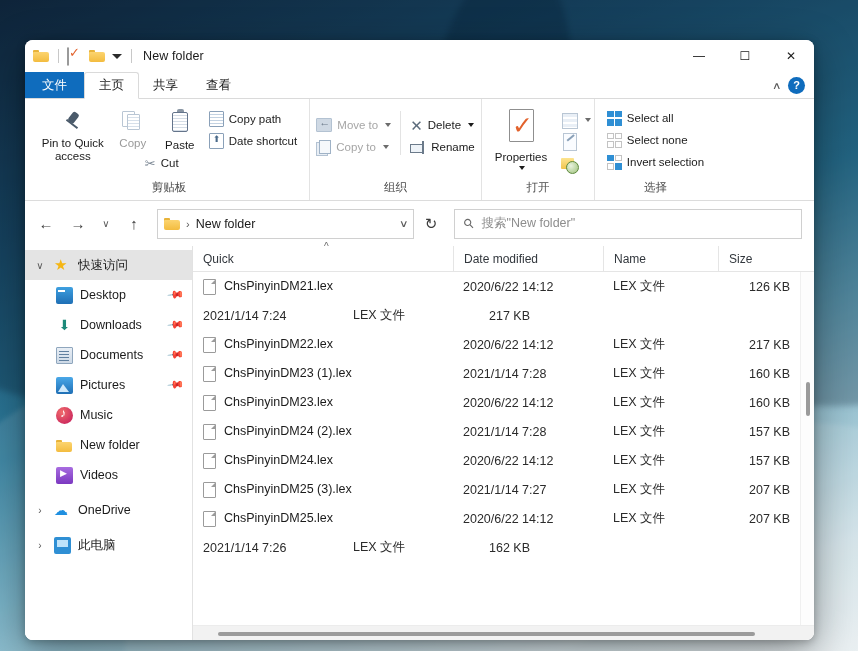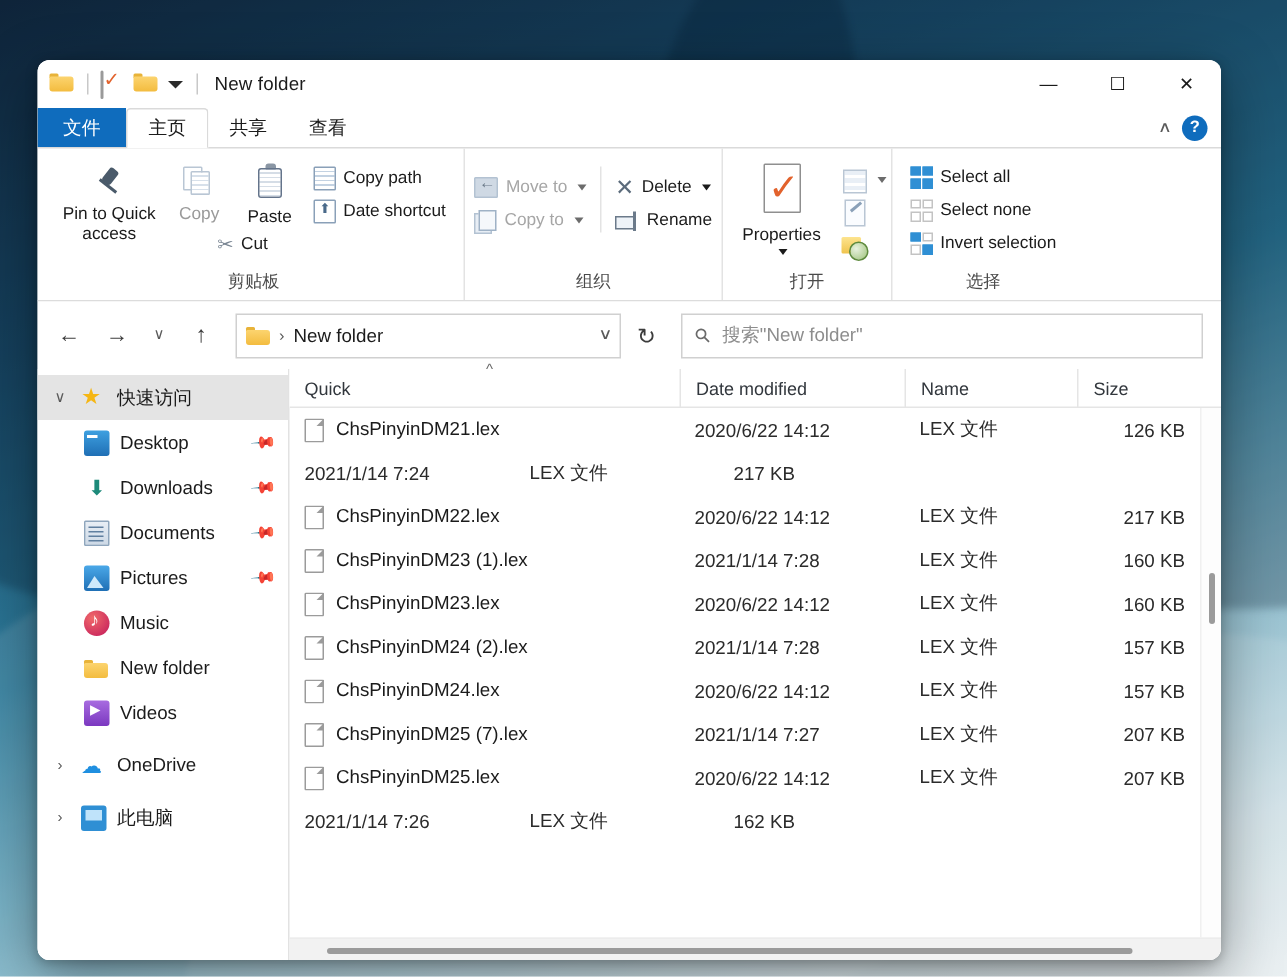--- a/index.html
+++ b/index.html
@@ -745,21 +745,21 @@
             <span class="file-ico"></span>
             <span>ChsPinyinDM24.lex</span>
           </div>
           <div class="cell c-date">2020/6/22 14:12</div>
           <div class="cell c-type">LEX 文件</div>
           <div class="cell c-size">157 KB</div>
         </div>
         <div class="frow">
           <div class="cell c-name">
             <span class="file-ico"></span>
-            <span>ChsPinyinDM25 (7).lex</span>
+            <span>ChsPinyinDM25 (3).lex</span>
           </div>
           <div class="cell c-date">2021/1/14 7:27</div>
           <div class="cell c-type">LEX 文件</div>
           <div class="cell c-size">207 KB</div>
         </div>
         <div class="frow">
           <div class="cell c-name">
             <span class="file-ico"></span>
             <span>ChsPinyinDM25.lex</span>
           </div>

